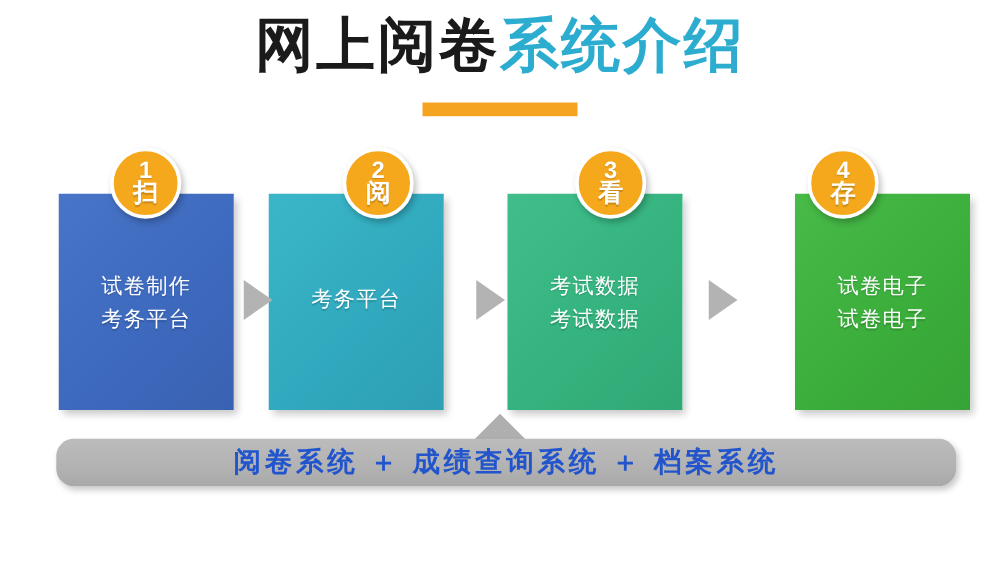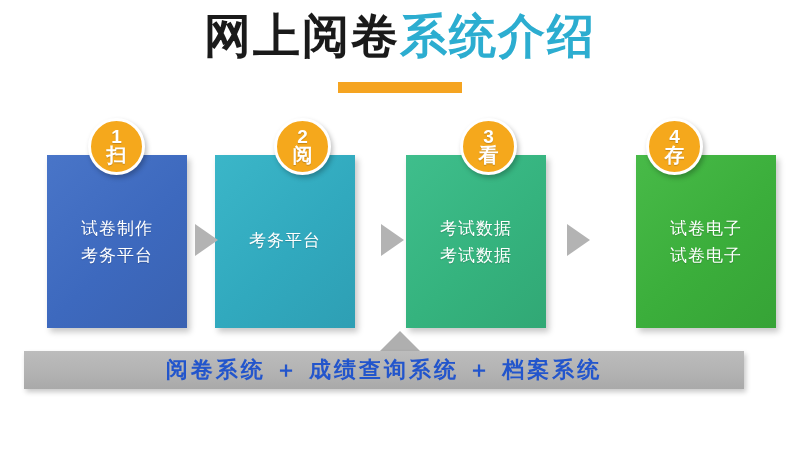--- a/index.html
+++ b/index.html
@@ -129,29 +129,30 @@
     width: 0;
     height: 0;
     border-left: 22px solid transparent;
     border-right: 22px solid transparent;
     border-bottom: 22px solid #AFAFAF;
   }
 
   
   #summary-bar {
     position: absolute;
-    left: 24px;
+    left: 45px;
     top: 351px;
     width: 720px;
     height: 38px;
     background: linear-gradient(180deg,#BCBCBC 0%, #B2B2B2 60%, #A9A9A9 100%);
     box-shadow: 2px 3px 5px rgba(0,0,0,0.22);
     display: flex;
     align-items: center;
     justify-content: center;
+    border-radius: 14px;
   }
   #summary-text {
     font-size: 22px;
     font-weight: bold;
     color: #2255CC;
     letter-spacing: 3px;
     white-space: nowrap;
   }
 
   

